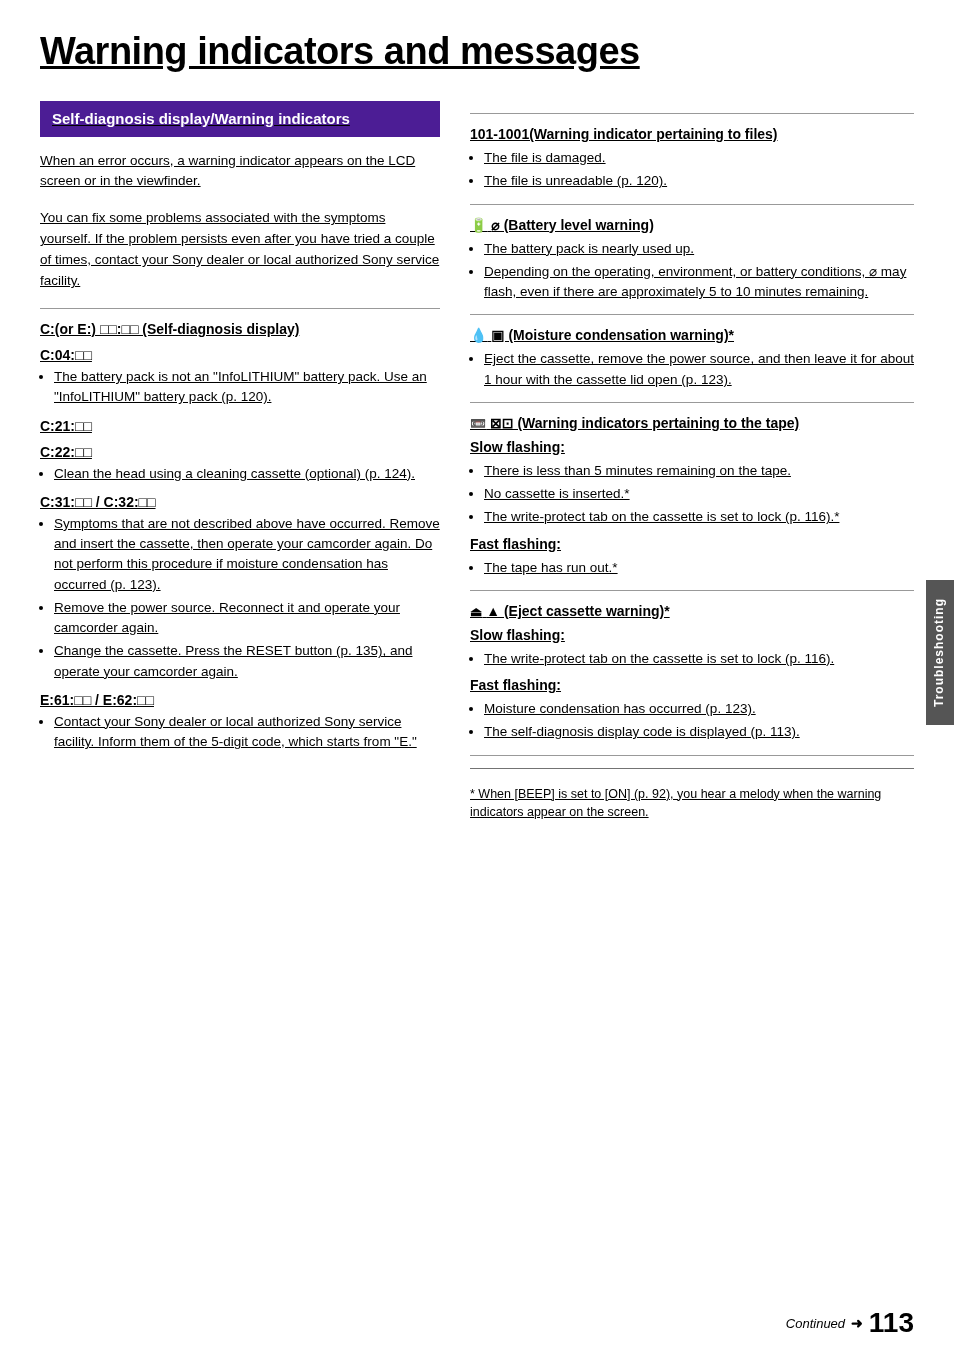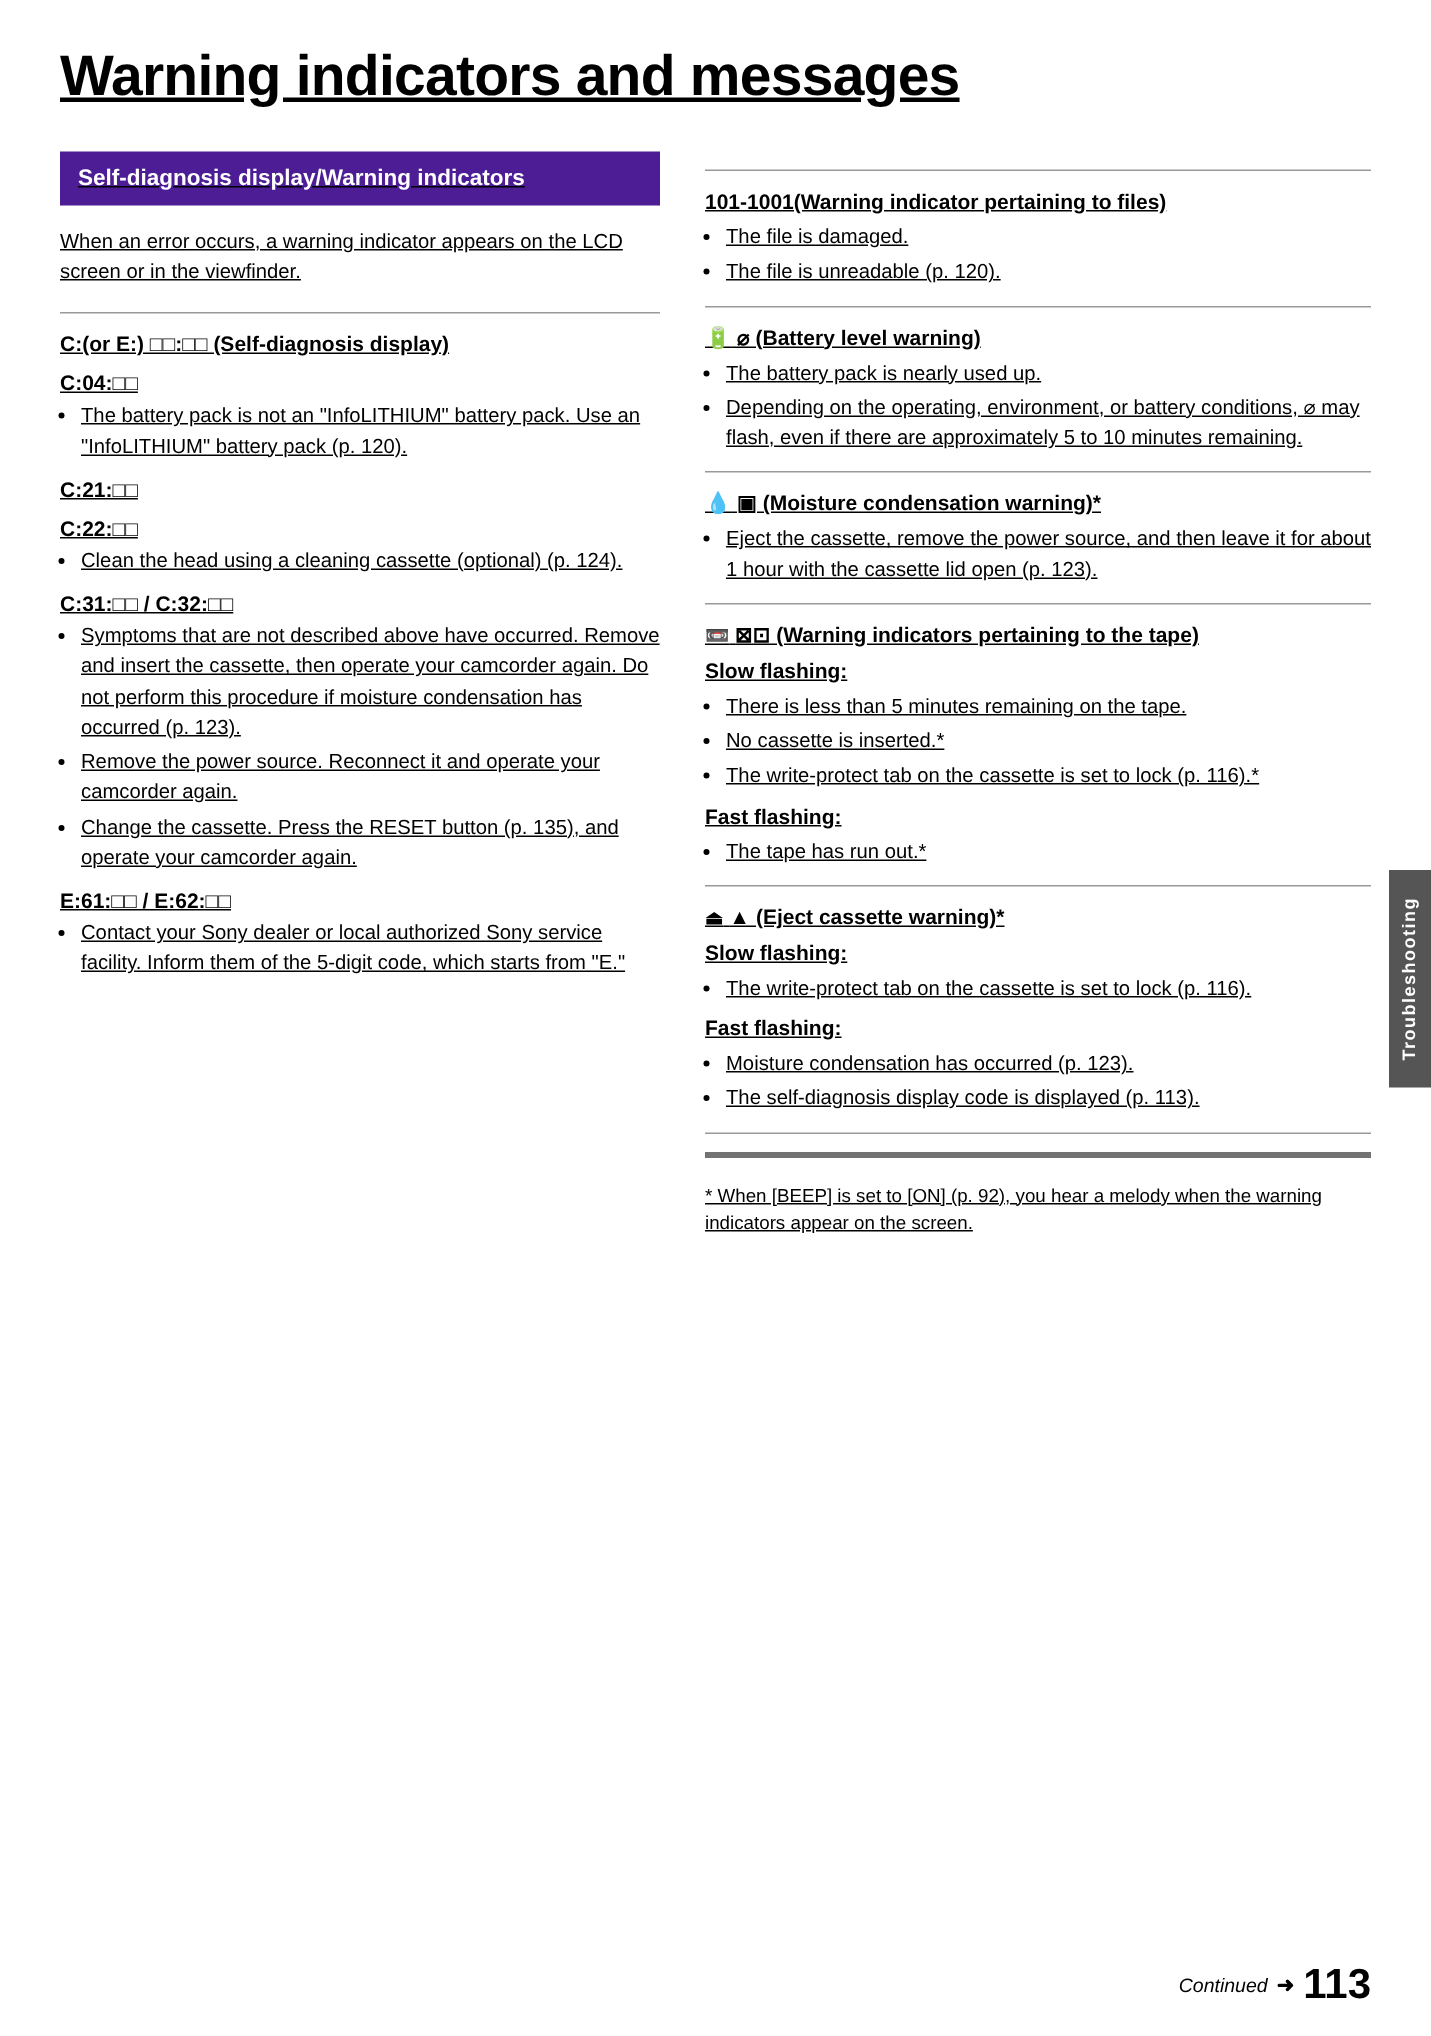--- a/index.html
+++ b/index.html
@@ -109,21 +109,21 @@
       font-weight: normal;
     }
     .page-num {
       font-size: 28px;
       font-weight: bold;
     }
     .footnote {
       font-size: 12.5px;
       margin-top: 10px;
       line-height: 1.5;
-      border-top: 4px solid #737373;
+      border-top: 1px solid #737373;
       padding-top: 16px;
     }
     .warning-section-title {
       font-size: 14px;
       font-weight: bold;
       margin-top: 8px;
       margin-bottom: 6px;
     }
   </style>
 </head>
@@ -135,20 +135,21 @@
 
   <div class="two-col">
 
     <div class="col-left">
 
       <div class="section-box">
         <span>Self-diagnosis display/Warning indicators</span>
       </div>
 
       <p class="intro-text">When an error occurs, a warning indicator appears on the LCD screen or in the viewfinder.</p>
+      <p class="intro-text">You can fix some problems associated with the symptoms yourself. If the problem persists even after you have tried a couple of times, contact your Sony dealer or local authorized Sony service facility.</p>
 
       <hr class="divider">
 
       <div class="subsection-title">
         <span>C:(or E:) □□:□□ (Self-diagnosis display)</span>
       </div>
 
       <div class="code-label">C:04:□□</div>
       <ul class="bullet-list">
         <li>The battery pack is not an "InfoLITHIUM" battery pack. Use an "InfoLITHIUM" battery pack (p. 120).</li>

